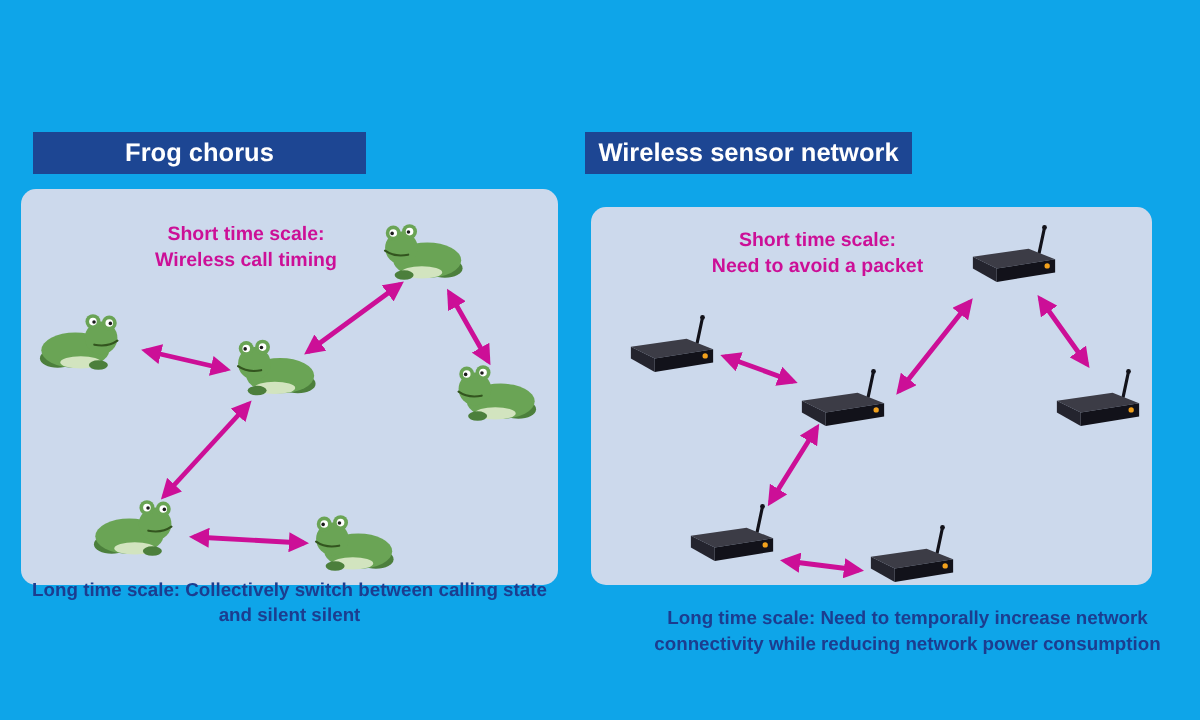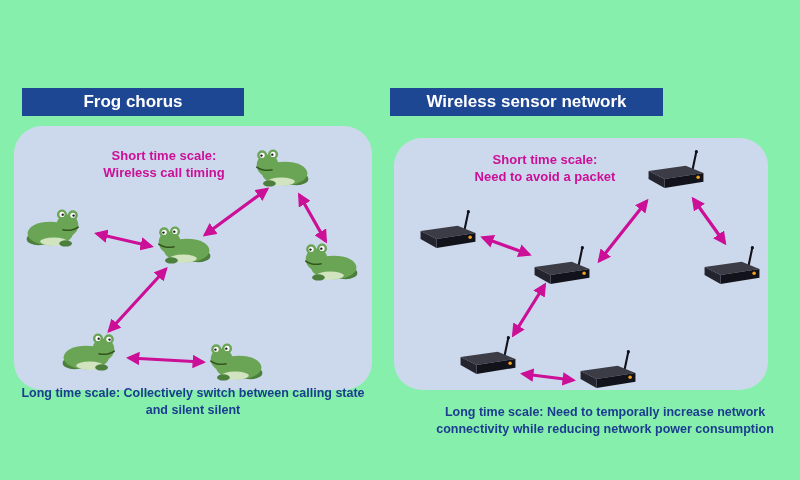--- a/index.html
+++ b/index.html
@@ -1,23 +1,23 @@
 <!DOCTYPE html>
 <html style="--banner-blue: #1d4693; --panel-blue: #ccd9ec; --magenta: #cc0f97; --caption-blue: #1c3d8f; --frog-green: #6aa455; --frog-dark: #4c7f3c; --frog-belly: #d2e4bf; --sensor-top: #3c3c46; --sensor-front: #12121a; --sensor-side: #24242e; --sensor-led: #f2a11c;"><head>
 <meta charset="utf-8">
 <style>
   html,body{margin:0;padding:0;background:#fff;font-family:"Liberation Sans",sans-serif;}
-  .canvas{position:relative;width:800px;height:480px;background:#86efac;overflow:hidden;}
+  .canvas{position:relative;width:800px;height:480px;background:#0ea5e9;overflow:hidden;}
 
   .banner{position:absolute;height:28px;background:var(--banner-blue,#1d4693);
           color:#fff;font-weight:bold;font-size:17px;display:flex;align-items:center;justify-content:center;}
   .banner-left{left:22px;top:88px;width:222px;}
-  .banner-right{left:390px;top:88px;width:273px;}
+  .banner-right{left:390px;top:88px;width:218px;}
 
-  .panel{position:absolute;background:var(--panel-blue,#ccd9ec);border-radius:28px;}
+  .panel{position:absolute;background:var(--panel-blue,#ccd9ec);border-radius:10px;}
   .panel-left{left:14px;top:126px;width:358px;height:264px;}
   .panel-right{left:394px;top:138px;width:374px;height:252px;}
 
   .short-label{position:absolute;color:var(--magenta,#cc0f97);font-weight:bold;font-size:13px;
                line-height:1.3;text-align:center;width:190px;}
   .left-short{left:55px;top:22px;}
   .right-short{left:56px;top:14px;}
 
   .caption{position:absolute;color:var(--caption-blue,#1c3d8f);font-weight:bold;font-size:12.5px;
            line-height:1.35;text-align:center;}

